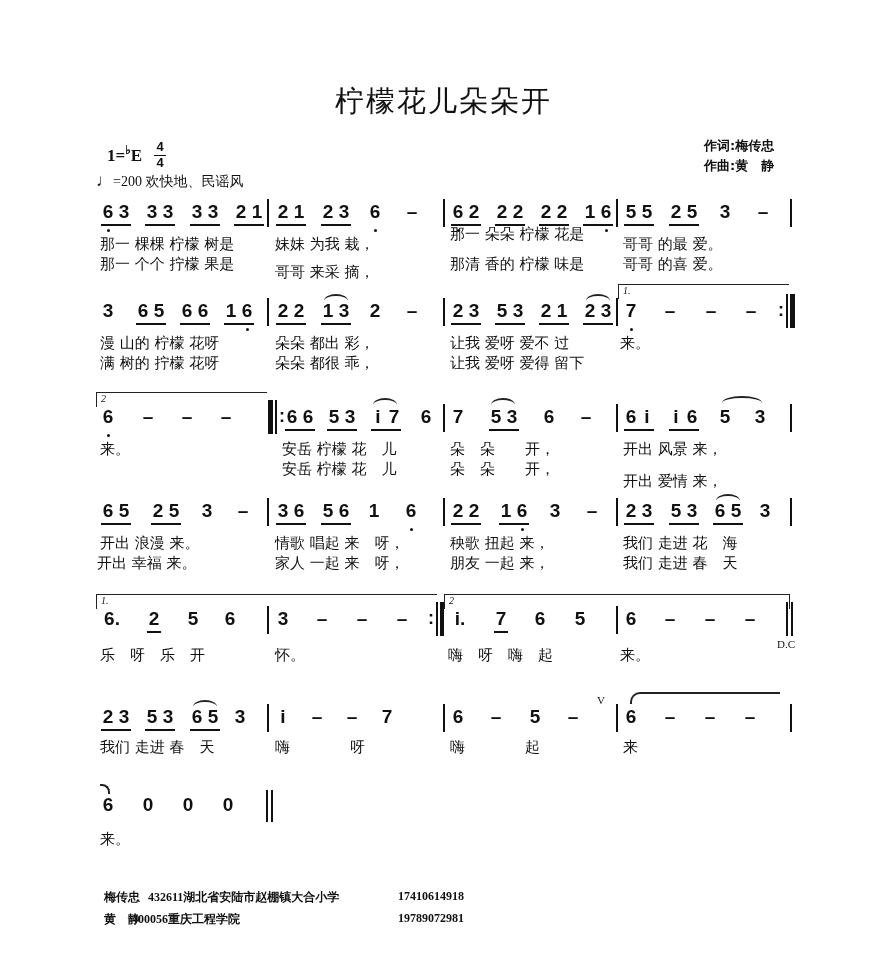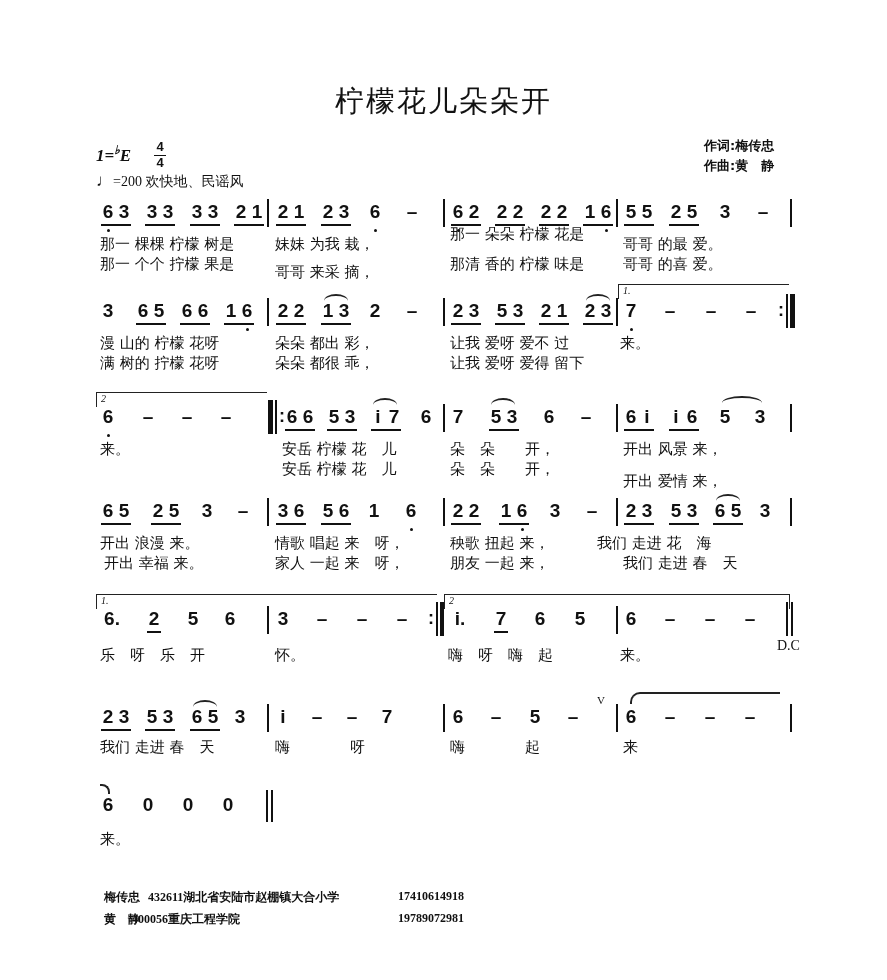--- a/index.html
+++ b/index.html
@@ -1,19 +1,19 @@
 <!DOCTYPE html>
 <html><head>
 <meta charset="utf-8">
 <style>
   html, body { margin:0; padding:0; background:#ffffff; }
   body { width:887px; height:980px; position:relative; overflow:hidden; color:#111; font-family:"DejaVu Sans", sans-serif; }
   .abs { position:absolute; }
   .title { left:0; width:887px; top:82px; text-align:center; font-size:29px; letter-spacing:2px; font-family:"DejaVu Sans", sans-serif; }
-  .key { left:96px; top:143px; font-family:"Liberation Serif", serif; font-weight:bold; font-size:17px;font-style:italic; }
+  .key { left:107px; top:143px; font-family:"Liberation Serif", serif; font-weight:bold; font-size:17px; }
   .key sup { font-size:12px; }
   .timesig { left:154px; top:140px; font-family:"Liberation Sans", sans-serif; font-weight:bold; font-size:13px; line-height:14px; text-align:center; }
   .tempo { left:96px; top:171px; font-size:14px; font-family:"Liberation Serif", serif; }
   .credits { left:704px; top:136px; font-size:13px; font-weight:bold; line-height:20px; }
   .staff { position:absolute; left:0; width:887px; }
   .bar { position:absolute; width:2px; background:#111; }
   .dbl-r { position:absolute; width:5px; background:#111; }
   .note { position:absolute; font-family:"Liberation Sans", sans-serif; font-weight:bold; font-size:19px; text-align:center; width:16px; }
   .ul { position:absolute; height:2px; background:#111; }
   .dotbelow { position:absolute; width:3px; height:3px; border-radius:50%; background:#111; }
@@ -265,26 +265,26 @@
   <span class="note" style="left:668px;top:10px">5</span>
     <span class="note" style="left:684px;top:10px">3</span>
   <span class="note" style="left:712px;top:10px">6</span>
     <span class="note" style="left:728px;top:10px">5</span>
   <span class="note" style="left:757px;top:10px">3</span>
   <div class="ul" style="left:624px;top:33px;width:30px"></div>
     <div class="ul" style="left:669px;top:33px;width:30px"></div>
     <div class="ul" style="left:713px;top:33px;width:30px"></div>
   <div class="slur" style="left:716px;top:4px;width:24px"></div>
   <div class="lyric" style="left:100px;top:44px">开出 浪漫 来。</div>
-  <div class="lyric" style="left:104px;top:64px">开出 幸福 来。</div>
+  <div class="lyric" style="left:97px;top:64px">开出 幸福 来。</div>
   <div class="lyric" style="left:275px;top:44px">情歌 唱起 来　呀，</div>
   <div class="lyric" style="left:275px;top:64px">家人 一起 来　呀，</div>
   <div class="lyric" style="left:450px;top:44px">秧歌 扭起 来，</div>
   <div class="lyric" style="left:450px;top:64px">朋友 一起 来，</div>
-  <div class="lyric" style="left:597px;top:44px">我们 走进 花　海</div>
+  <div class="lyric" style="left:623px;top:44px">我们 走进 花　海</div>
   <div class="lyric" style="left:623px;top:64px">我们 走进 春　天</div>
 </div>
 
 <div class="staff" style="top:594px;height:80px;">
   <div class="volta" style="left:96px;top:0px;width:340px;">
       <span class="volta-num" style="left:4px;top:0px">1.</span>
     </div>
   <div class="volta volta-r" style="left:444px;top:0px;width:344px;">
       <span class="volta-num" style="left:4px;top:0px">2</span>
     </div>
@@ -306,21 +306,21 @@
     <span class="note" style="left:394px;top:14px">–</span>
   <span class="note" style="left:448px;top:14px;width:24px">i.</span>
   <span class="note" style="left:493px;top:14px">7</span>
   <span class="note" style="left:532px;top:14px">6</span>
   <span class="note" style="left:572px;top:14px">5</span>
   <div class="ul" style="left:494px;top:37px;width:14px"></div>
   <span class="note" style="left:623px;top:14px">6</span>
   <span class="note" style="left:662px;top:14px">–</span>
     <span class="note" style="left:702px;top:14px">–</span>
     <span class="note" style="left:742px;top:14px">–</span>
-  <div class="abs" style="left:777px;top:44px;font-size:14px;font-family:'Liberation Serif',serif;">D.C</div>
+  <div class="abs" style="left:777px;top:44px;font-size:11px;font-family:'Liberation Serif',serif;">D.C</div>
   <div class="lyric" style="left:100px;top:52px">乐　呀　乐　开</div>
   <div class="lyric" style="left:275px;top:52px">怀。</div>
   <div class="lyric" style="left:448px;top:52px">嗨　呀　嗨　起</div>
   <div class="lyric" style="left:620px;top:52px">来。</div>
 </div>
 
 <div class="staff" style="top:686px;height:80px;">
   <div class="bar" style="left:267px;top:18px;height:28px;"></div>
   <div class="bar" style="left:443px;top:18px;height:28px;"></div>
   <div class="bar" style="left:616px;top:18px;height:28px;"></div>

